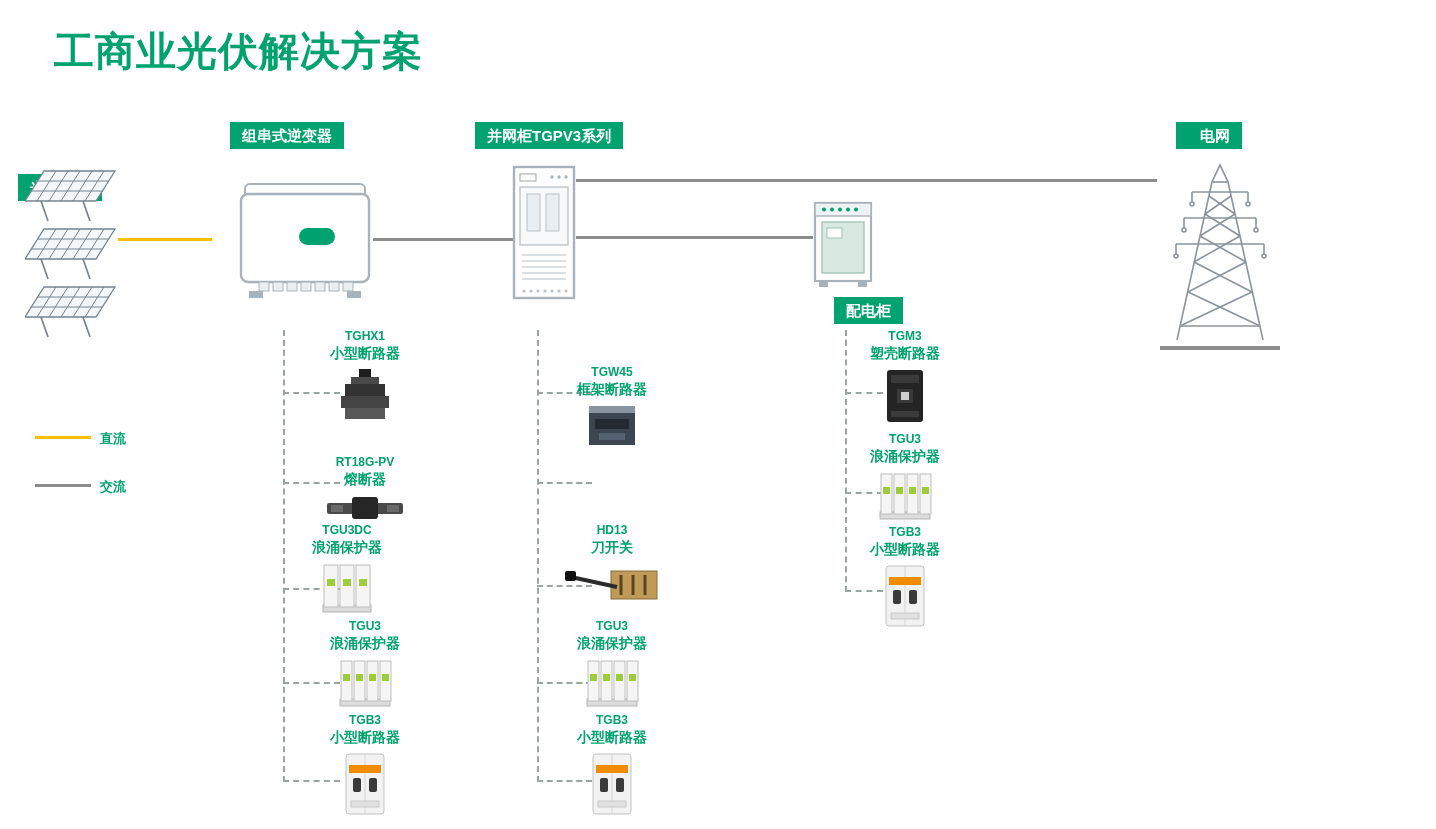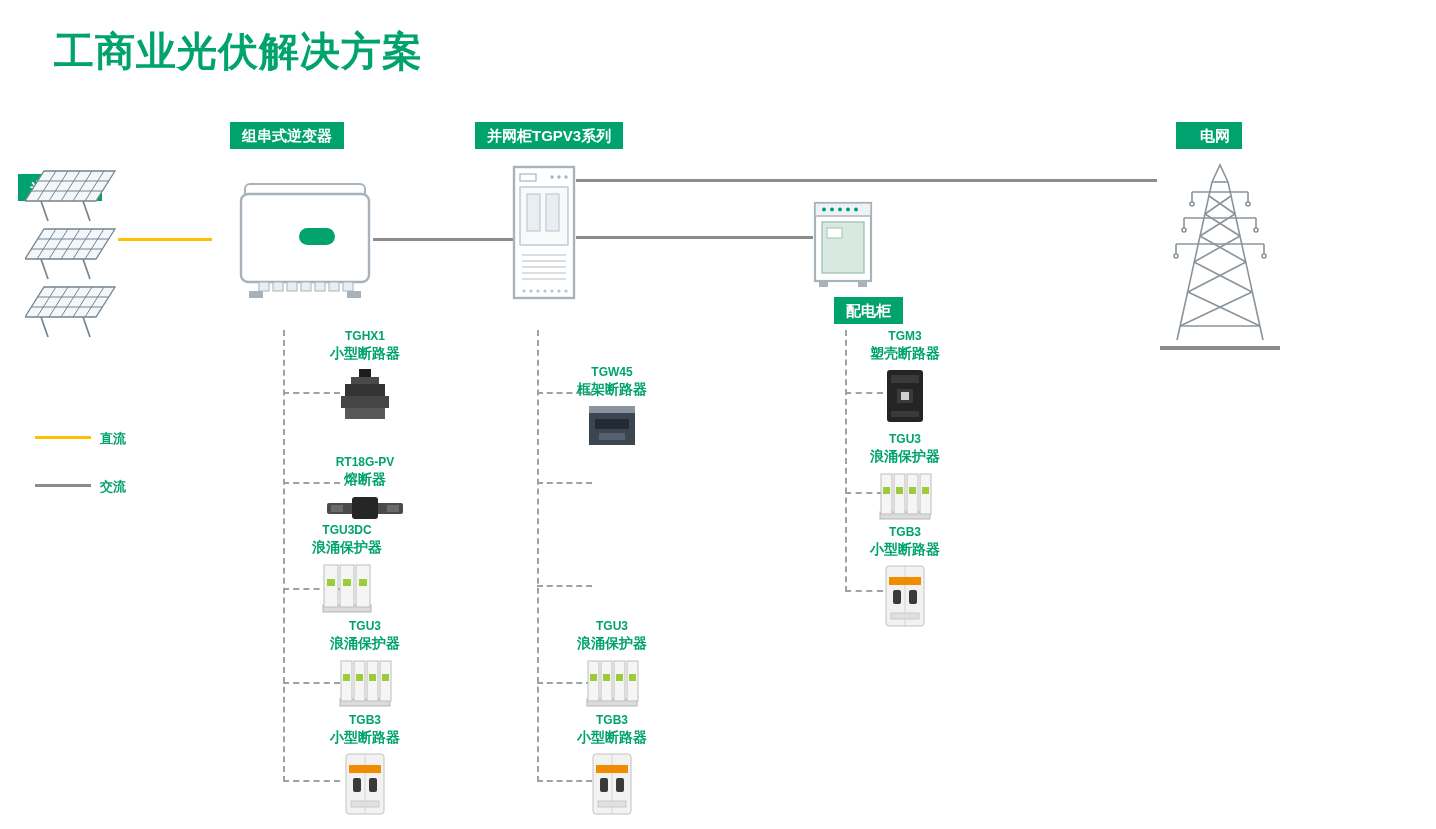--- a/index.html
+++ b/index.html
@@ -332,20 +332,36 @@
       <svg width="52" height="46" viewBox="0 0 52 46">
         <rect x="3" y="3" width="46" height="9" fill="#8a949e"></rect>
         <rect x="3" y="10" width="46" height="32" fill="#3c4650"></rect>
         <rect x="9" y="16" width="34" height="10" fill="#232b33"></rect>
         <rect x="13" y="30" width="26" height="7" fill="#556070"></rect>
       </svg>
     </div>
   </div>
 
 
+  <div class="product" style="left:532px; top:522px;">
+    <div class="model">HD13</div>
+    <div class="desc">刀开关</div>
+    <div class="img">
+      <svg width="95" height="44" viewBox="0 0 95 44">
+        <rect x="46" y="10" width="46" height="28" fill="#c09a57" stroke="#8a6d3b"></rect>
+        <g stroke="#5a4420" stroke-width="3">
+          <line x1="56" y1="14" x2="56" y2="34"></line>
+            <line x1="68" y1="14" x2="68" y2="34"></line>
+            <line x1="80" y1="14" x2="80" y2="34"></line>
+        </g>
+        <line x1="6" y1="16" x2="52" y2="26" stroke="#2b2b2b" stroke-width="4"></line>
+        <rect x="0" y="10" width="11" height="10" rx="2" fill="#111"></rect>
+      </svg>
+    </div>
+  </div>
 
   <div class="product" style="left:532px; top:618px;">
     <div class="model">TGU3</div>
     <div class="desc">浪涌保护器</div>
     <div class="img">
       <svg width="56" height="52" viewBox="0 0 56 52">
         <rect x="3" y="42" width="50" height="7" fill="#dcdcdc" stroke="#b5b5b5"></rect>
         <g fill="#f5f5f5" stroke="#bdbdbd">
           <rect x="4" y="4" width="11" height="40"></rect>
             <rect x="17" y="4" width="11" height="40"></rect>

